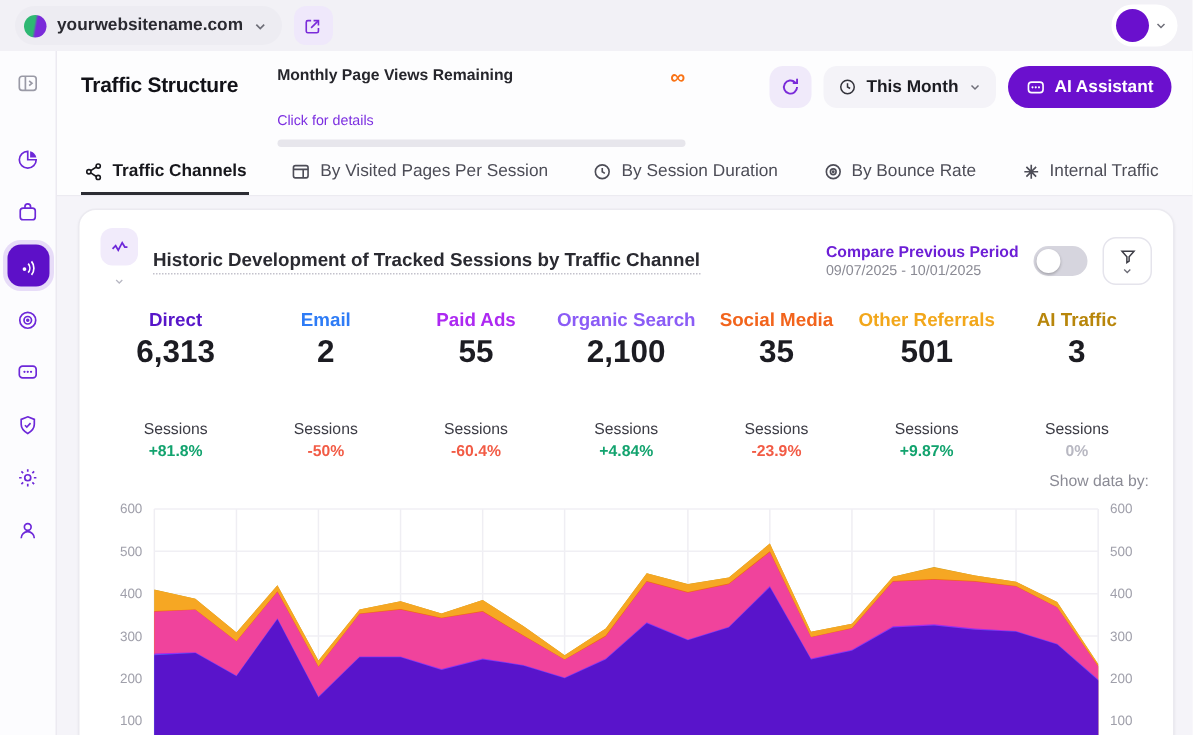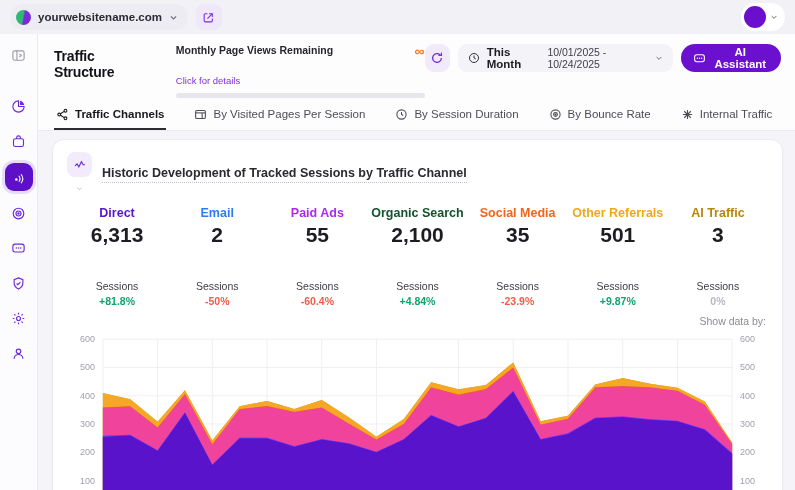--- a/index.html
+++ b/index.html
@@ -219,21 +219,20 @@
             </svg>
           </button>
         <div class="period-pill">
           <span class="clock">
               <svg width="12" height="12" viewBox="0 0 24 24" fill="none" stroke="currentColor" stroke-width="2">
                 <circle cx="12" cy="12" r="9"></circle>
                 <path d="M12 7v5l3.5 2"></path>
               </svg>
             </span>
           <span class="period-label">This Month</span>
-          <span class="period-range">10/01/2025 - 10/24/2025</span>
           <span class="chev">
               <svg width="8" height="8" viewBox="0 0 24 24" fill="none" stroke="currentColor" stroke-width="3">
                 <path d="M5 9l7 7 7-7"></path>
               </svg>
             </span>
         </div>
         <button class="ai-btn">
           <span style="display:inline-flex">
               <svg width="13" height="13" viewBox="0 0 24 24" fill="none" stroke="currentColor" stroke-width="2">
                 <rect x="3" y="5" width="18" height="13" rx="4"></rect>
@@ -303,20 +302,41 @@
             <span class="title-badge">
                 <svg viewBox="0 0 24 24" fill="none" stroke="currentColor" stroke-width="2">
                   <path d="M3.5 13.5l3.5-3.5 3 5 4.5-8.5 3 5h3"></path>
                 </svg>
               </span>
             <span class="badge-chev"><svg width="7" height="7" viewBox="0 0 24 24" fill="none" stroke="currentColor" stroke-width="3">
                   <path d="M5 9l7 7 7-7"></path>
                 </svg></span>
           </div>
           <h2 class="card-title">Historic Development of Tracked Sessions by Traffic Channel</h2>
+          <div class="compare">
+            <div class="compare-texts" style="text-align:left">
+              <div class="compare-label">Compare Previous Period</div>
+              <div class="compare-range">09/07/2025 - 10/01/2025</div>
+            </div>
+            <div class="toggle">
+                <span class="knob"></span>
+              </div>
+            <button class="filter-btn">
+              <span style="display:inline-flex">
+                  <svg width="12" height="12" viewBox="0 0 24 24" fill="none" stroke="currentColor" stroke-width="2">
+                    <path d="M4 5h16l-6.5 7.5V18l-3 2v-7.5z"></path>
+                  </svg>
+                </span>
+              <span class="chev">
+                  <svg width="7" height="7" viewBox="0 0 24 24" fill="none" stroke="currentColor" stroke-width="3">
+                    <path d="M5 9l7 7 7-7"></path>
+                  </svg>
+                </span>
+            </button>
+          </div>
         </div>
 
         <div class="stats" id="stats">
             <div class="stat">
               <div class="s-label" style="color:#5716c9">Direct</div>
               <div class="s-value">6,313</div>
               <div class="s-unit">Sessions</div>
               <div class="s-change trend-up">+81.8%</div>
             </div>
             <div class="stat">
@@ -325,21 +345,21 @@
               <div class="s-unit">Sessions</div>
               <div class="s-change trend-down">-50%</div>
             </div>
             <div class="stat">
               <div class="s-label" style="color:#ad29f2">Paid Ads</div>
               <div class="s-value">55</div>
               <div class="s-unit">Sessions</div>
               <div class="s-change trend-down">-60.4%</div>
             </div>
             <div class="stat">
-              <div class="s-label" style="color:#14532d">Organic Search</div>
+              <div class="s-label" style="color:#8b5cf6">Organic Search</div>
               <div class="s-value">2,100</div>
               <div class="s-unit">Sessions</div>
               <div class="s-change trend-up">+4.84%</div>
             </div>
             <div class="stat">
               <div class="s-label" style="color:#f2641c">Social Media</div>
               <div class="s-value">35</div>
               <div class="s-unit">Sessions</div>
               <div class="s-change trend-down">-23.9%</div>
             </div>

